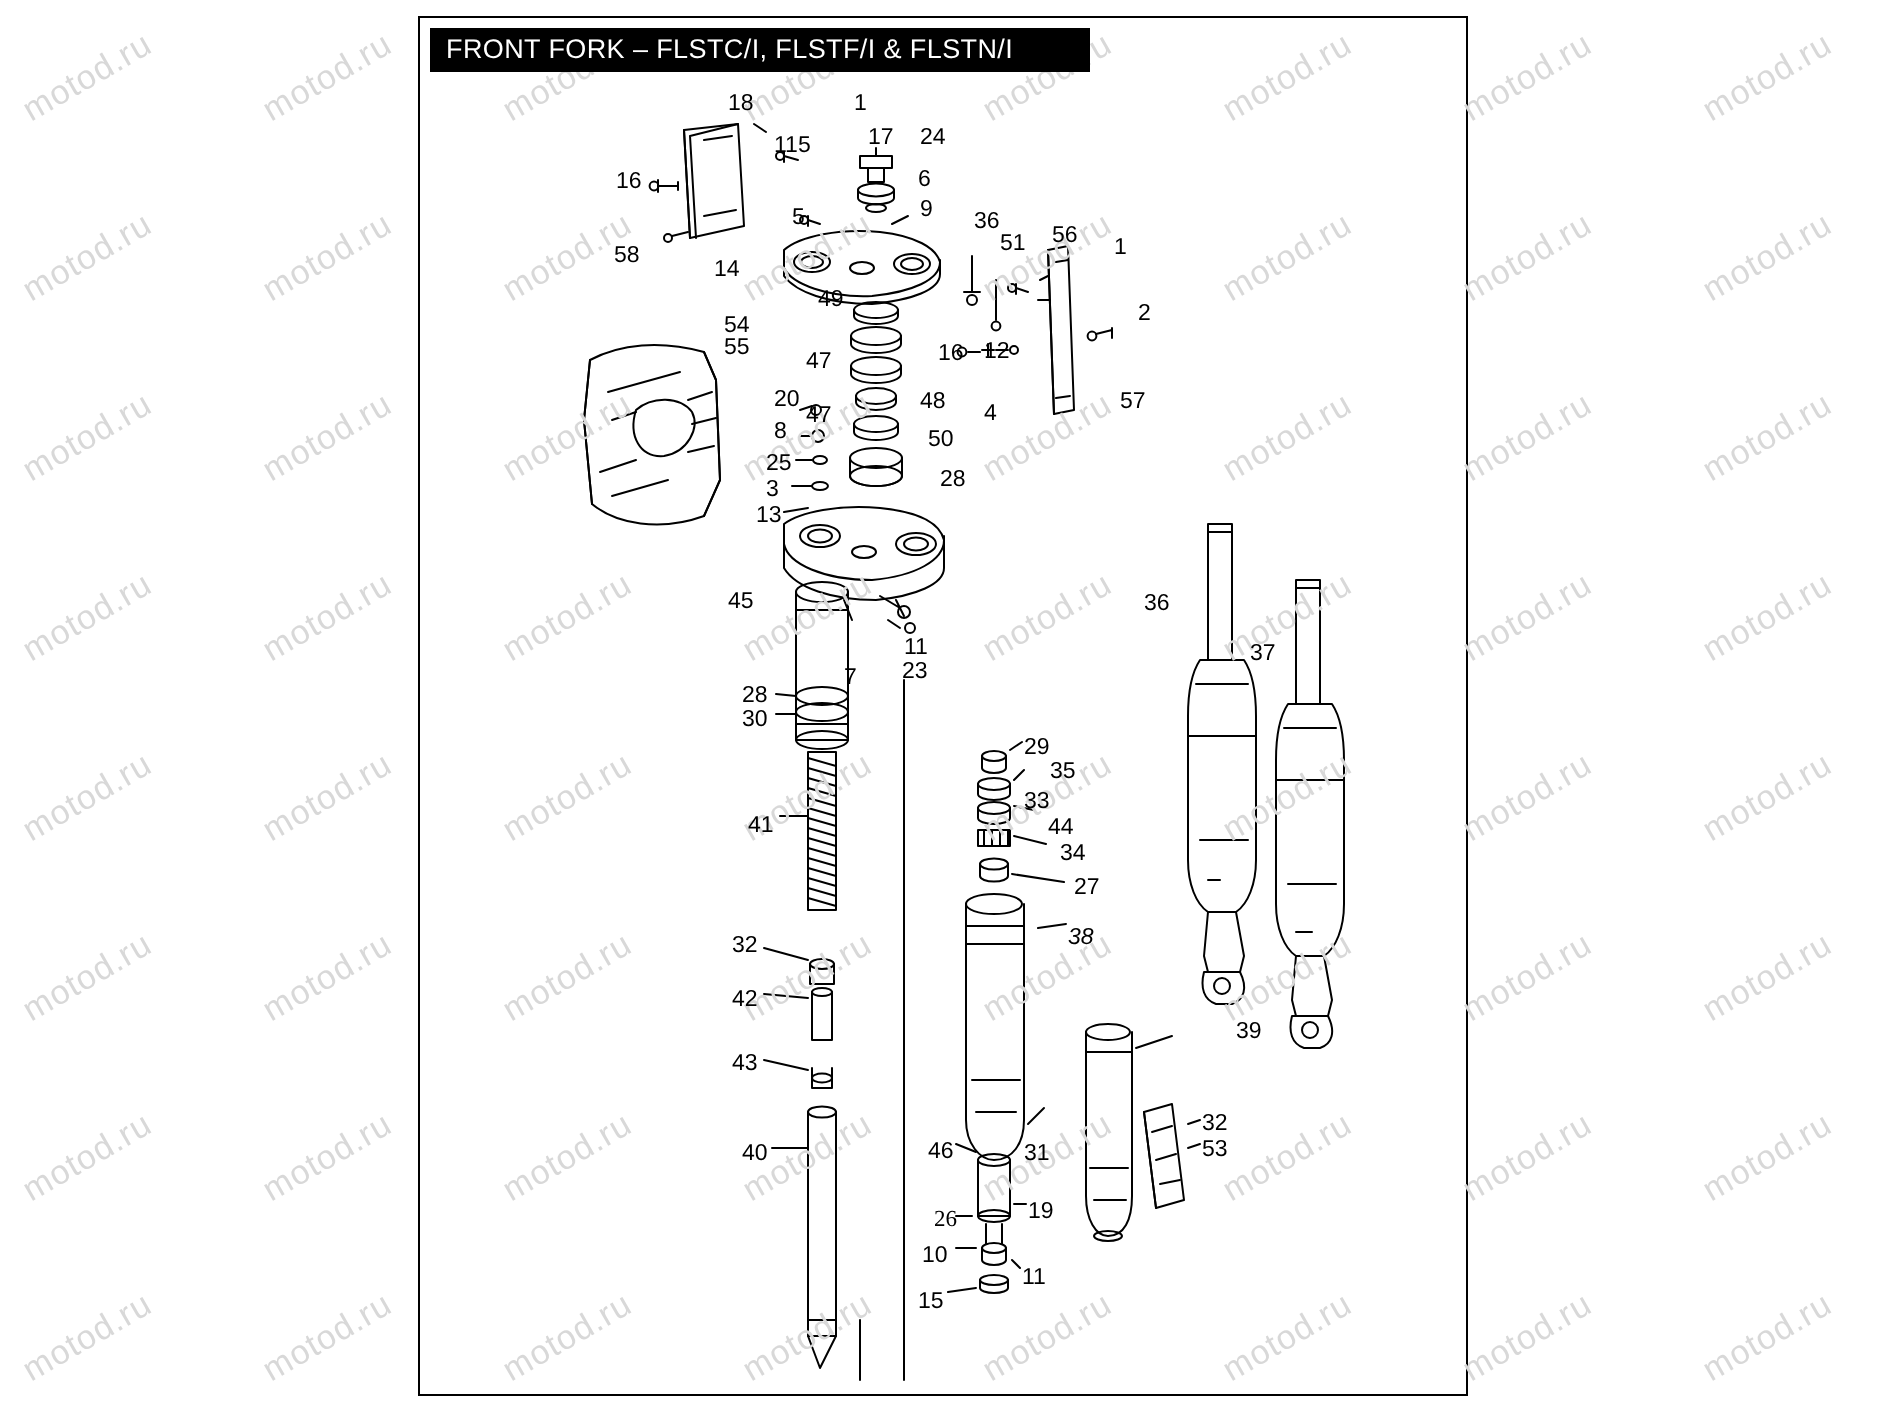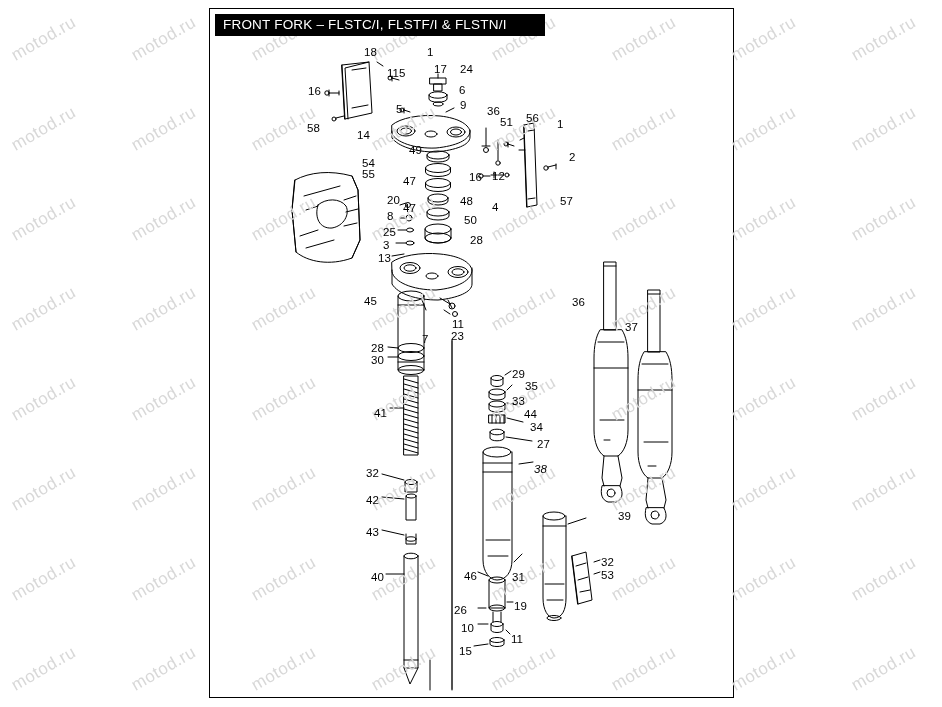--- a/index.html
+++ b/index.html
@@ -442,18 +442,18 @@
     <div class="callout" style="left: 366px; top: 468px;">32</div>
     <div class="callout" style="left: 534px; top: 464px; font-style: italic;">38</div>
     <div class="callout" style="left: 366px; top: 495px;">42</div>
     <div class="callout" style="left: 618px; top: 511px;">39</div>
     <div class="callout" style="left: 366px; top: 527px;">43</div>
     <div class="callout" style="left: 601px; top: 557px;">32</div>
     <div class="callout" style="left: 601px; top: 570px;">53</div>
     <div class="callout" style="left: 371px; top: 572px;">40</div>
     <div class="callout" style="left: 464px; top: 571px;">46</div>
     <div class="callout" style="left: 512px; top: 572px;">31</div>
-    <div class="callout" style="left: 454px; top: 605px;">26</div>
+    <div class="callout" style="left: 467px; top: 605px; font-family: Liberation Serif, serif;">26</div>
     <div class="callout" style="left: 514px; top: 601px;">19</div>
     <div class="callout" style="left: 461px; top: 623px;">10</div>
     <div class="callout" style="left: 511px; top: 634px;">11</div>
     <div class="callout" style="left: 459px; top: 646px;">15</div>
   </div>
 
 </body></html>

